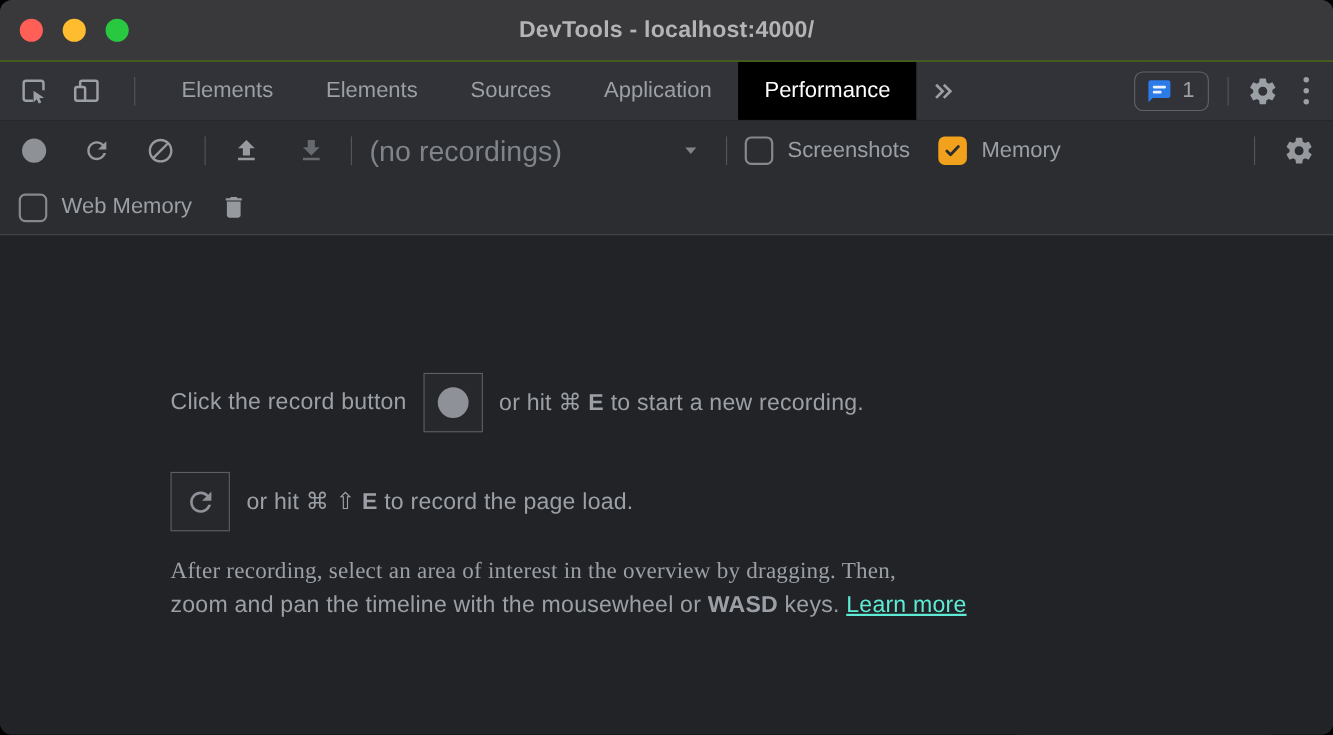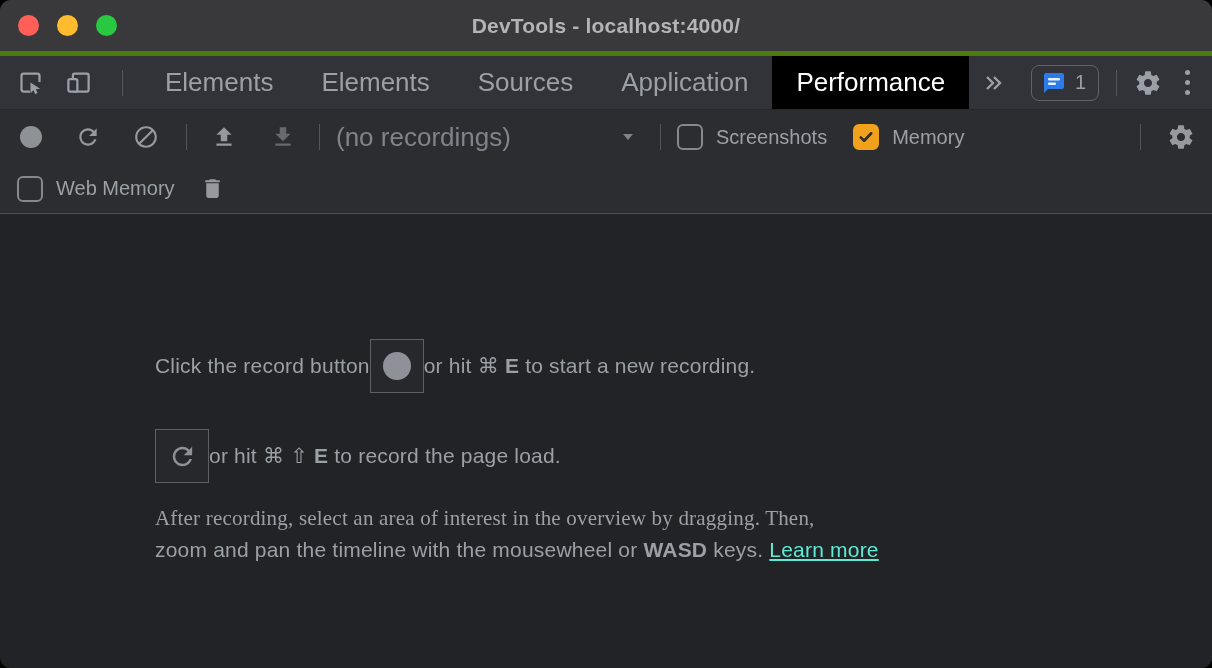--- a/index.html
+++ b/index.html
@@ -6,21 +6,21 @@
   html,body { background:#000; }
   body { font-family:"Liberation Sans", sans-serif; -webkit-font-smoothing:antialiased; }
 
   .window {
     position:relative; width:1212px; height:668px;
     border-radius:11px; overflow:hidden; background:#222327;
   }
 
   
   .titlebar {
-    height:56px; background:#39393b; border-bottom:5px solid #4d7c0f;
+    height:56px; background:#39393b; border-bottom:1px solid #4d7c0f;
     display:flex; align-items:center; position:relative;
   }
   .traffic { display:flex; gap:18px; margin-left:18px; }
   .traffic span { width:21px; height:21px; border-radius:50%; display:block; }
   .tl-red   { background:#ff5f57; }
   .tl-yellow{ background:#febc2e; }
   .tl-green { background:#28c840; }
   .win-title {
     position:absolute; left:0; right:0; text-align:center;
     font-size:21px; font-weight:bold; color:#b4b4b6; letter-spacing:.2px;
@@ -32,21 +32,21 @@
     display:flex; align-items:center; color:#9aa0a6;
   }
   .icon-btn { display:flex; align-items:center; justify-content:center; color:#9aa0a6; }
   .tabbar .inspect { margin-left:17px; }
   .tabbar .device  { margin-left:21px; }
   .vsep { width:1px; height:26px; background:#55565a; }
   .tabbar .vsep { margin-left:30px; }
   .tabs { display:flex; height:100%; margin-left:18px; }
   .tab {
     padding:0 24px; height:100%; display:flex; align-items:center;
-    font-size:26px; color:#9aa0a6; cursor:default; white-space:nowrap;
+    font-size:20px; color:#9aa0a6; cursor:default; white-space:nowrap;
   }
   .tab.active { background:#000; color:#fff; }
   .more-tabs { margin-left:12px; color:#9aa0a6; }
   .tab-right { margin-left:auto; display:flex; align-items:center; gap:17px; margin-right:16px; }
   .issues-badge {
     display:flex; align-items:center; gap:9px;
     border:1.5px solid #5f6368; border-radius:8px;
     padding:5px 12px 5px 10px; color:#9aa0a6; font-size:20px;
   }
   .dots { display:flex; flex-direction:column; gap:5px; padding:0 6px; }
@@ -81,21 +81,21 @@
   .checkbox.checked { border-color:#f1a11b; background:#f1a11b; }
   .tb-spacer { flex:1; }
   .toolbar-row1 .sep4 { margin-right:26px; }
   .toolbar-row1 .gear2 { margin-right:17px; }
   .toolbar-row2 .g-vitals { margin-left:17px; }
   .toolbar-row2 .trash-btn { margin-left:25px; color:#96999e; }
 
   
   .content { position:relative; height:454px; background:#222327; color:#9ba0a6; }
   .hint-row {
-    position:absolute; left:155px; display:flex; align-items:center; 
+    position:absolute; left:155px; display:flex; align-items:center; gap:15px;
     font-size:21px; letter-spacing:.2px; white-space:nowrap;
   }
   .row-record { top:125px; }
   .row-reload { top:215px; }
   .demo-btn {
     width:54px; height:54px; border:1px solid #5c5f63; background:#27282c;
     display:flex; align-items:center; justify-content:center; flex:0 0 auto;
   }
   .demo-dot { width:28px; height:28px; border-radius:50%; background:#8e9298; }
   .kbd { font-weight:bold; }

